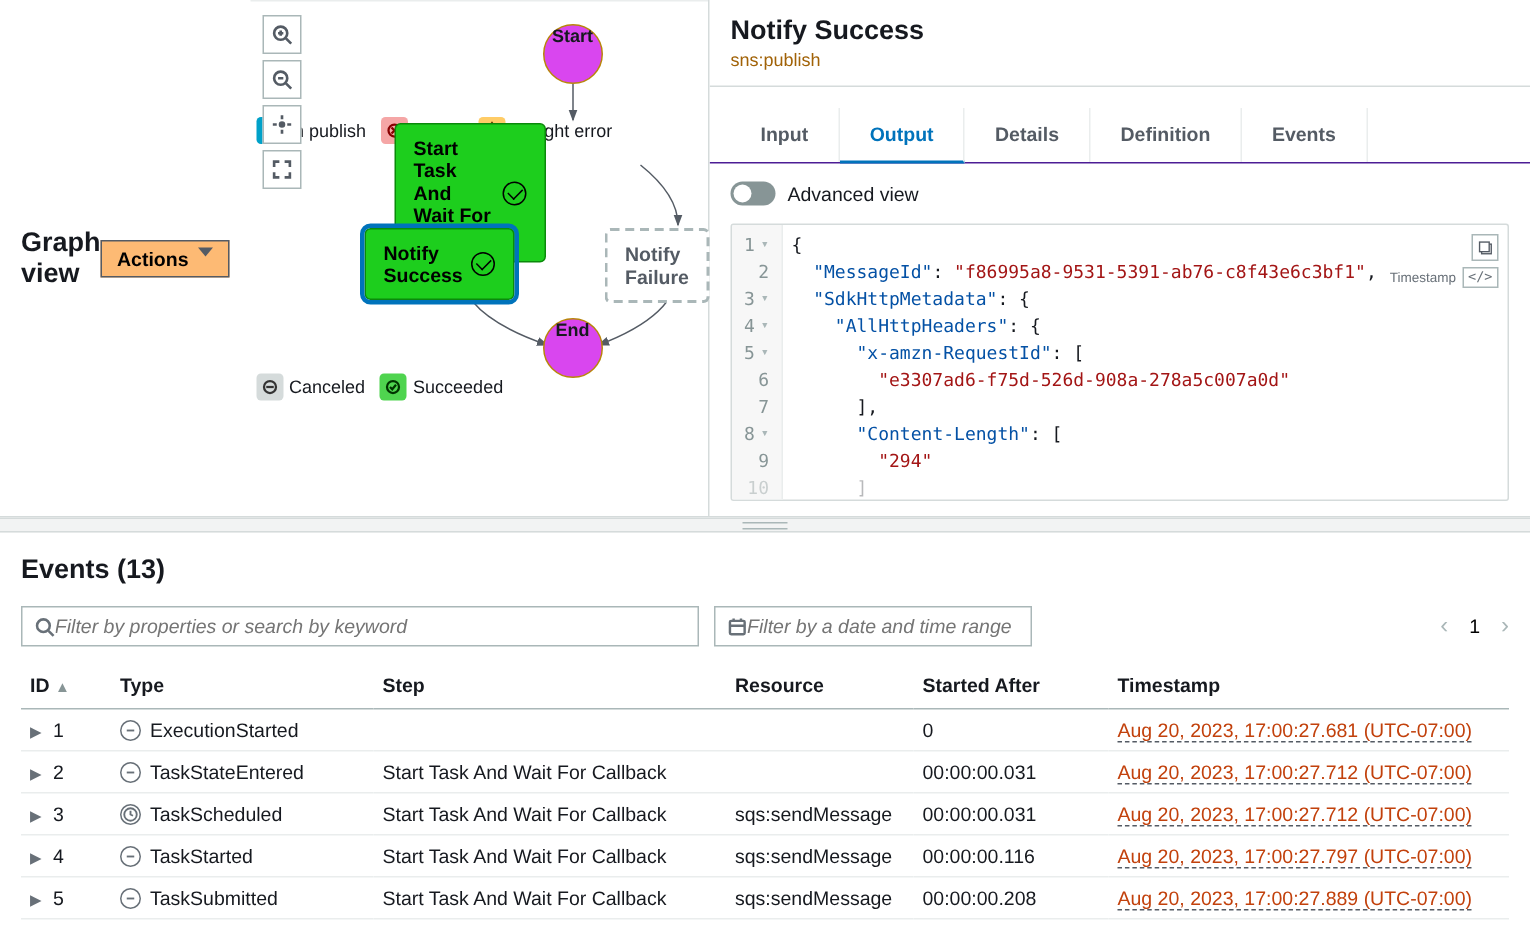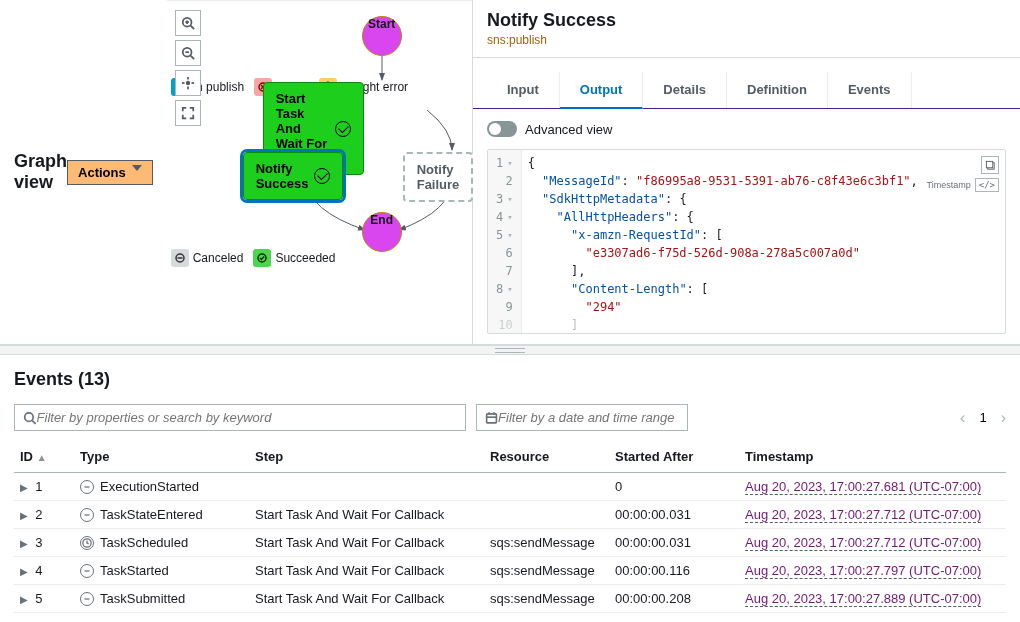--- a/index.html
+++ b/index.html
@@ -57,21 +57,21 @@
 .fb1{flex:0 0 452px}.fb2{flex:0 0 212px}
 .pager{margin-left:auto;display:flex;align-items:center;gap:14px;color:#687078}
 .pager .pg-btn{color:#aab7b8;font-size:16px;cursor:pointer}
 .pager .pg-num{color:#000;font-weight:400}
 table{width:100%;border-collapse:collapse;font-size:13px}
 th{text-align:left;padding:8px 6px;border-bottom:1px solid #aab7b8;font-weight:700;color:#16191f}
 td{padding:6px 6px;border-bottom:1px solid #eaeded;vertical-align:middle}
 .expand{color:#687078;margin-right:4px;font-size:10px}
 .type-cell{display:flex;align-items:center;gap:6px}
 .type-icon{width:14px;height:14px;border:1.5px solid #687078;border-radius:50%;display:inline-flex;align-items:center;justify-content:center;flex-shrink:0}
-.ts-link{border-bottom:1px dashed #545b64;color:#701a75}
+.ts-link{border-bottom:1px dashed #545b64;color:#c2410c}
 .sort-icon{color:#879596;font-size:10px}
 .ficon{width:14px;height:14px;stroke:#687078;fill:none;stroke-width:2}
 .arrow-line{stroke:#545b64;stroke-width:1;fill:none;marker-end:url(#arrowhead)}
 </style>
 </head>
 <body>
 
 <div class="top">
   <div class="graph-panel">
     <div class="graph-header">

